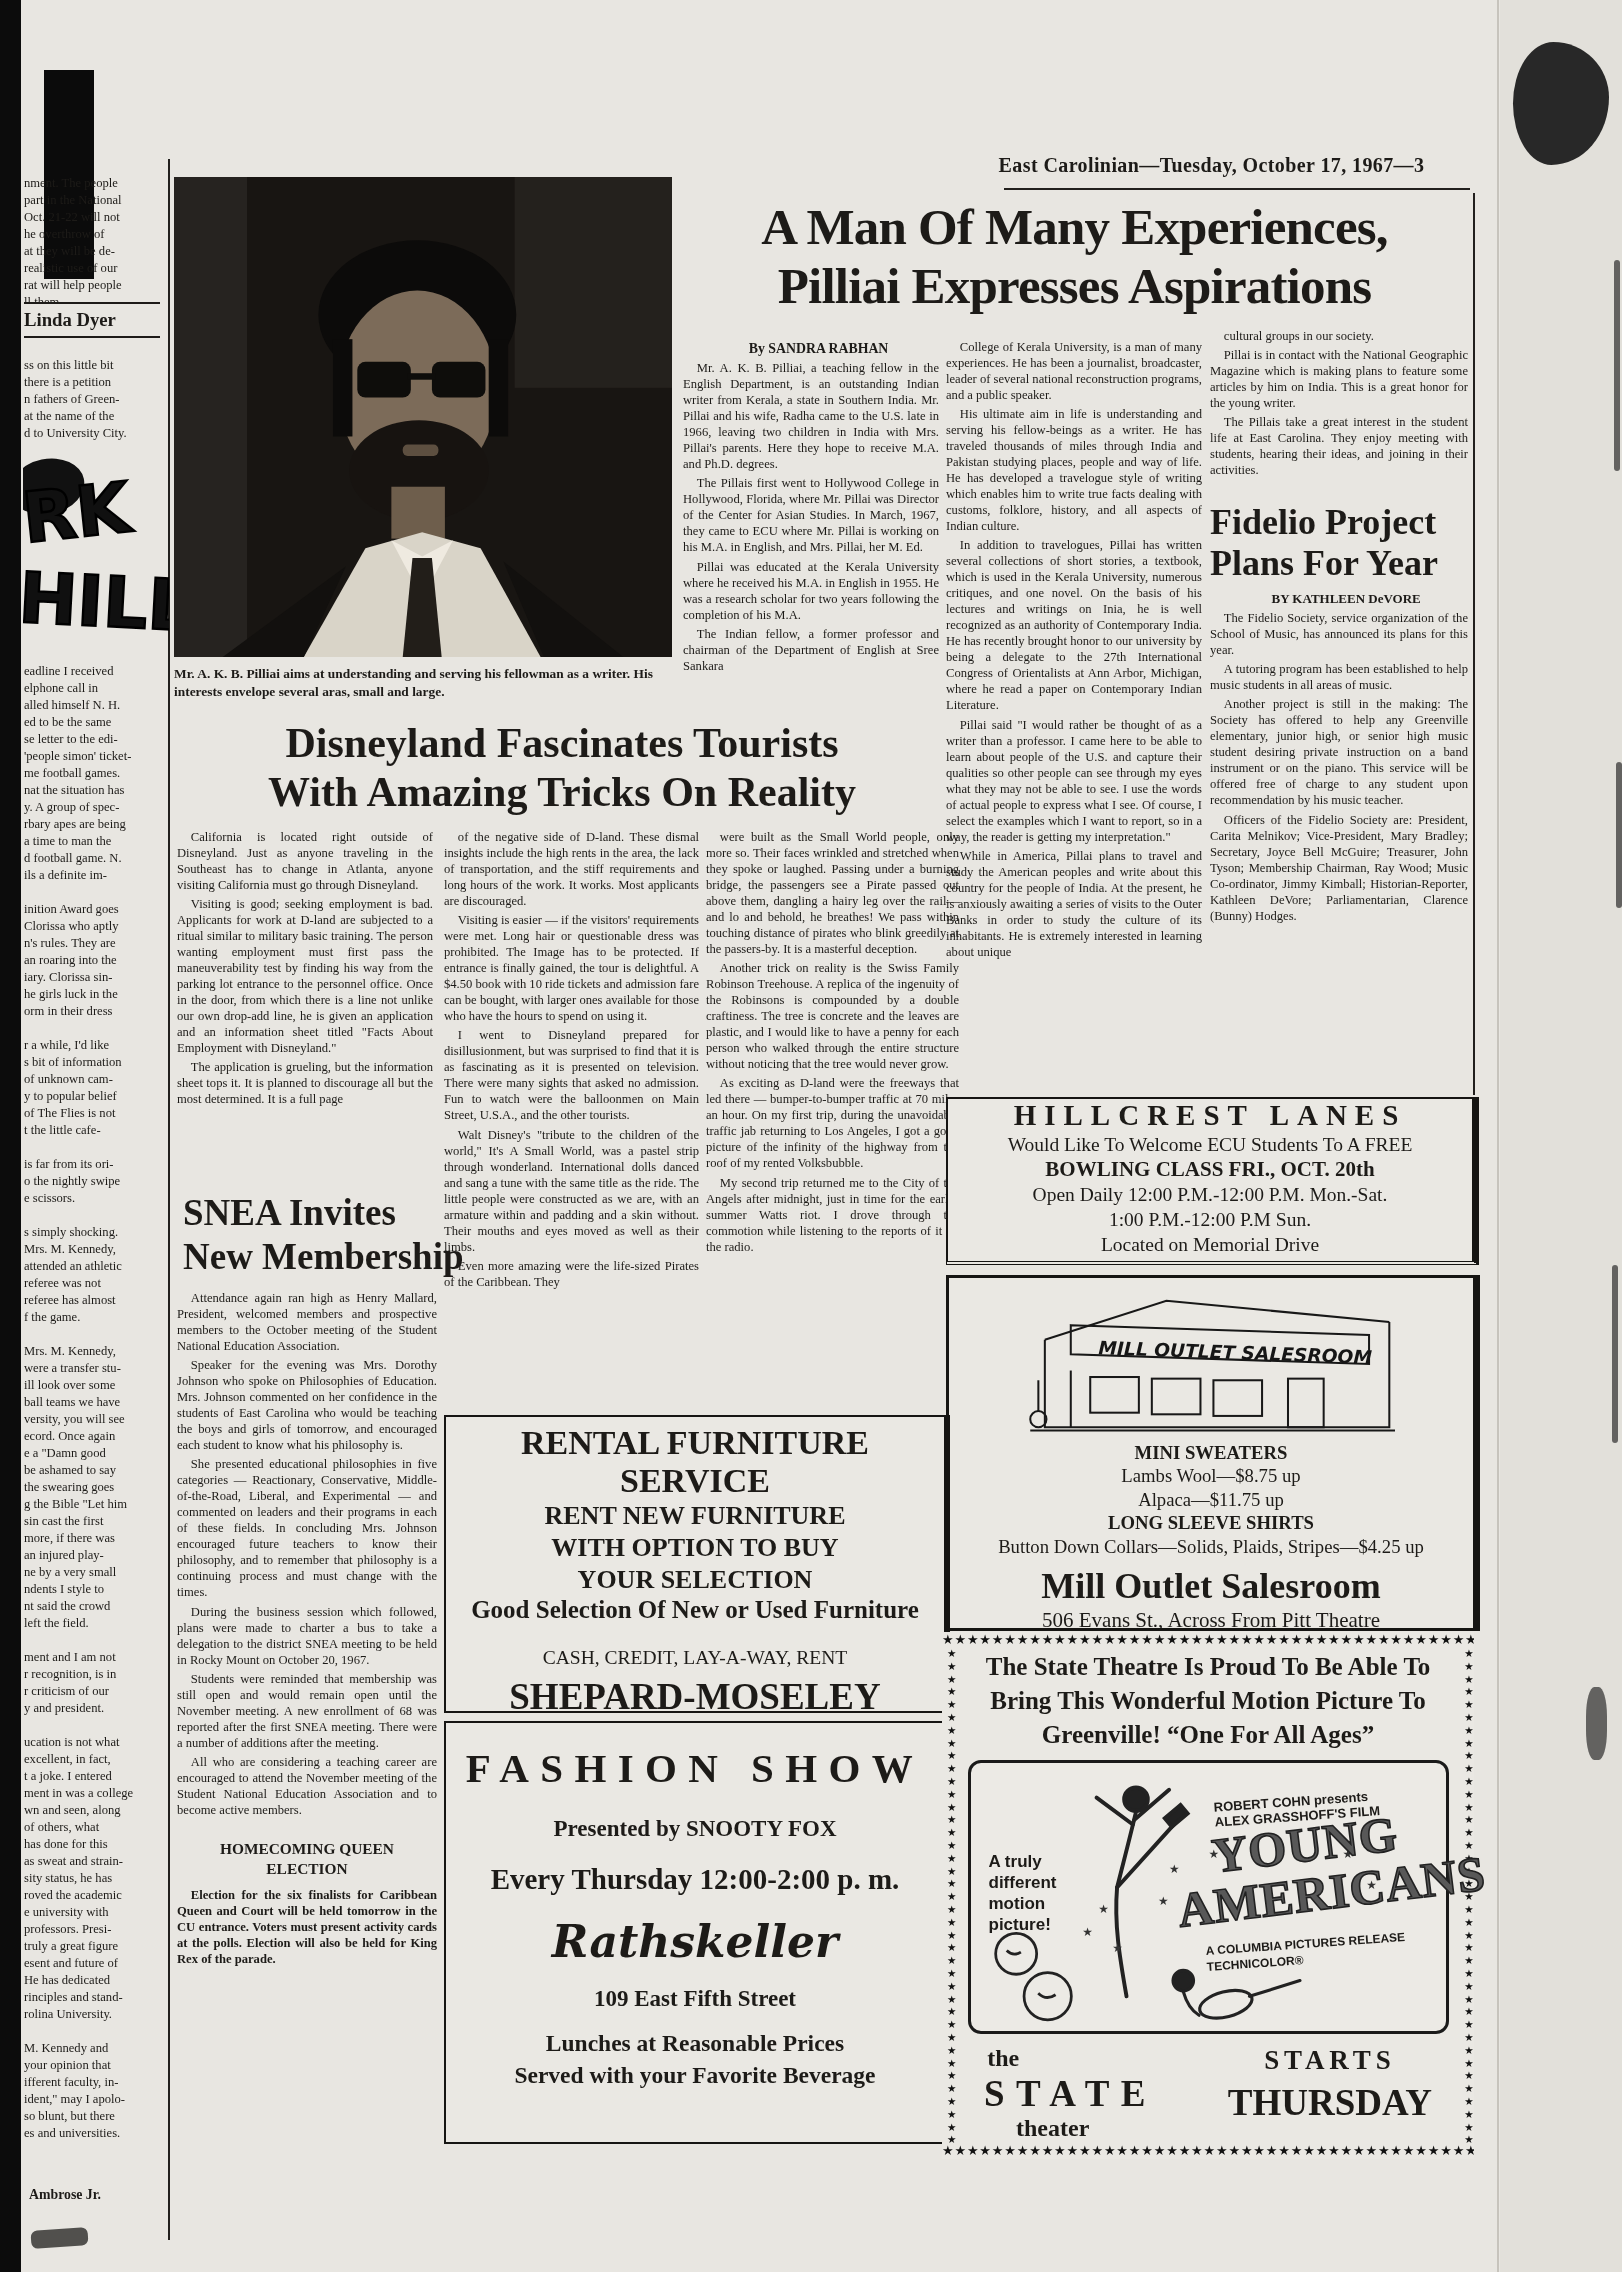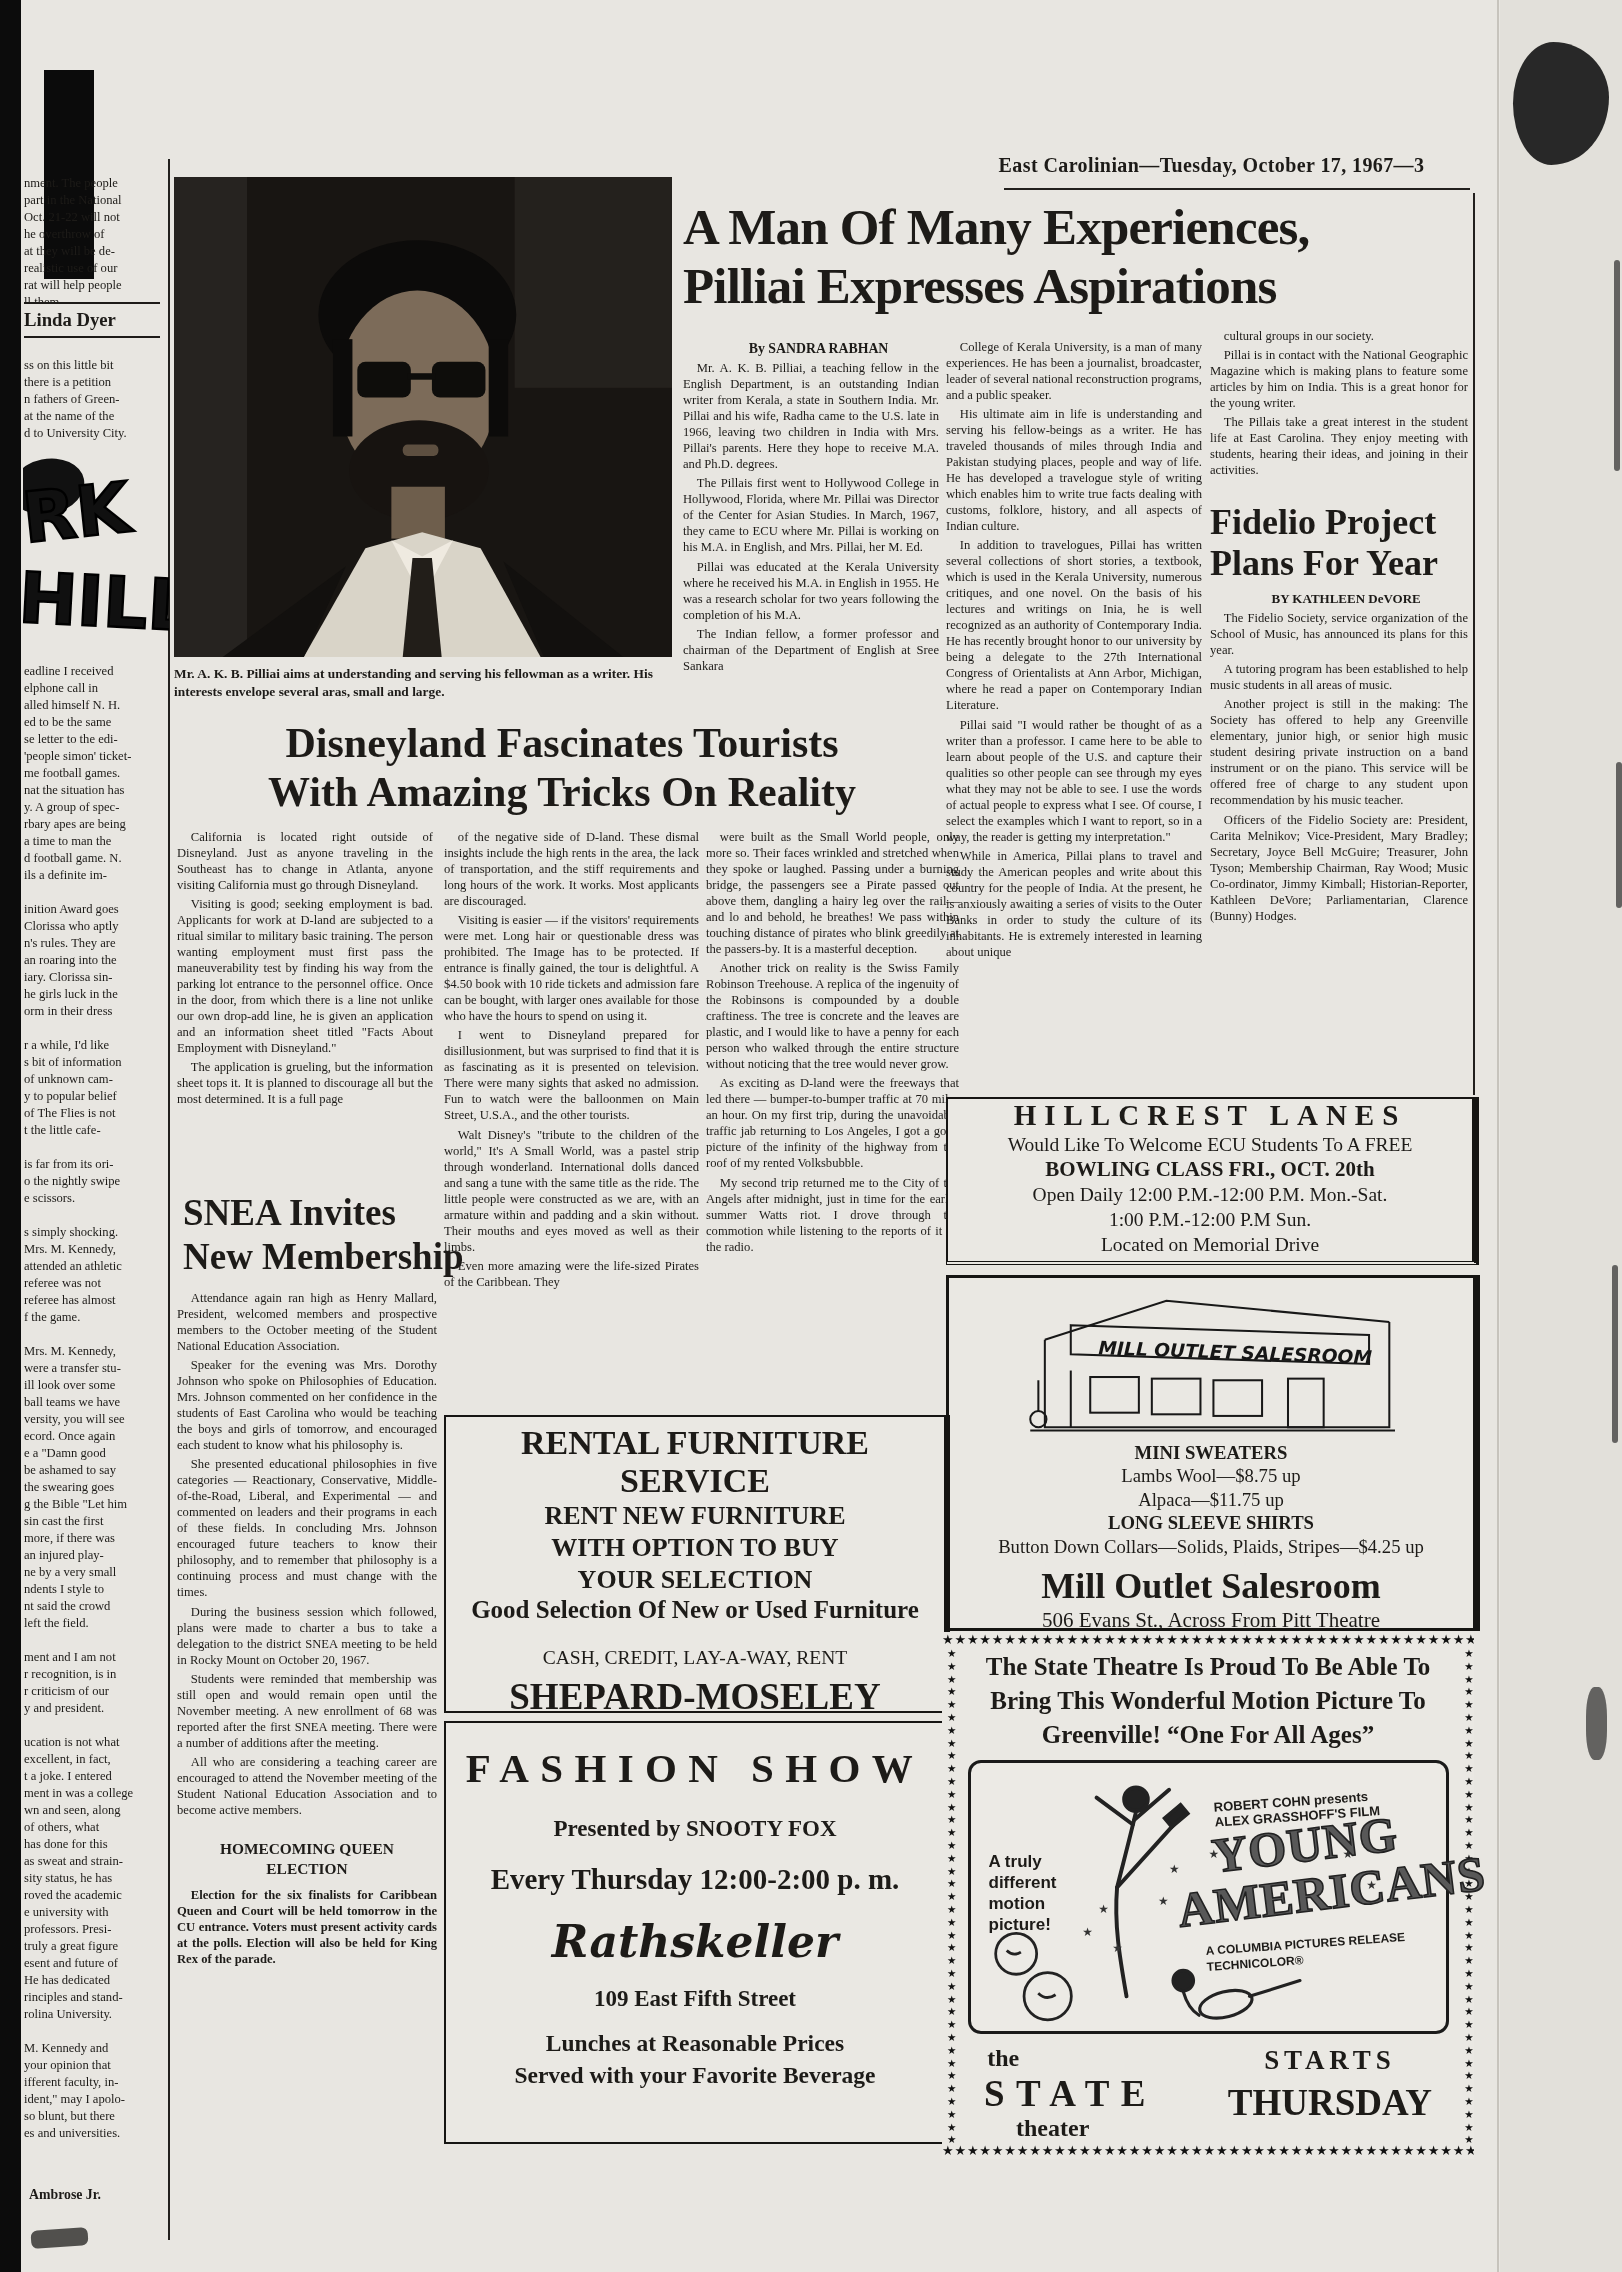--- a/index.html
+++ b/index.html
@@ -23,21 +23,21 @@
             font-size:20px;font-weight:bold;letter-spacing:0.4px;}
   
   .leftcol{position:absolute;left:24px;width:143px;font-size:12.6px;line-height:17px;
            text-align:left;overflow:hidden;}
   .leftcol p{margin:0;min-height:17px;}
   .namebox{position:absolute;left:24px;top:302px;width:136px;border-top:2.4px solid #1d1b18;
            border-bottom:2.4px solid #1d1b18;padding:4.9px 0;font-size:18.7px;font-weight:bold;text-align:left;}
   .graffiti{position:absolute;left:23px;top:454px;width:146px;height:203px;}
   .signature{position:absolute;left:29px;top:2187px;font-size:13.8px;font-weight:bold;}
   
-  .headline-main{position:absolute;left:683px;top:198px;width:783px;text-align:left;
+  .headline-main{position:absolute;left:683px;top:198px;width:783px;text-align:center;
                  font-size:51px;line-height:59px;font-weight:bold;letter-spacing:-0.8px;}
   .byline{font-size:13.8px;font-weight:bold;text-align:center;margin:0 0 4.9px 0;}
   .newscol{position:absolute;text-align:justify;font-size:12.6px;line-height:16px;overflow:hidden;}
   .newscol p{margin:0 0 3.2px 0;text-indent:1.1em;}
   .photo{position:absolute;left:174px;top:177px;width:498px;height:480px;background:#141210;}
   .caption{position:absolute;left:174px;top:665px;width:503px;font-size:13.4px;line-height:18px;
            font-weight:bold;text-align:left;}
   .headline-disney{position:absolute;left:185px;top:719px;width:754px;text-align:center;
                    font-size:42px;line-height:49px;font-weight:bold;}
   .headline-snea{position:absolute;left:183px;top:1191px;width:341px;text-align:left;

